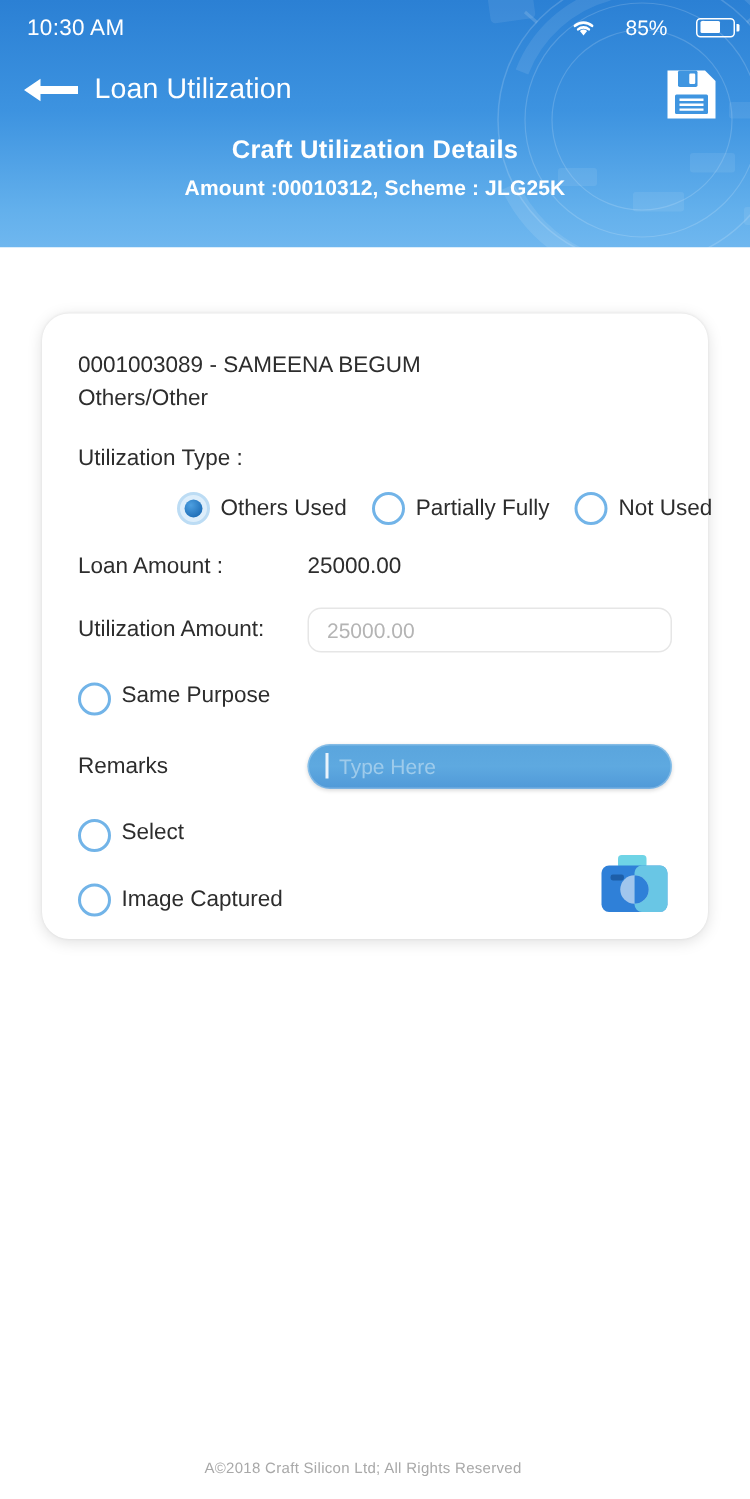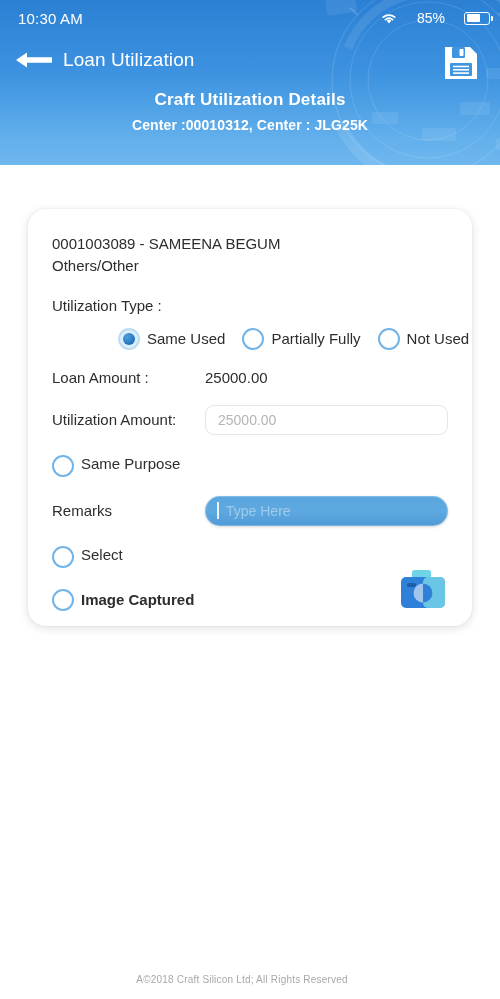--- a/index.html
+++ b/index.html
@@ -269,21 +269,20 @@
   .remarks-ph {
     font-size: 14px;
     color: #9ecbeb;
   }
 
   .cam-row {
     display: flex;
     align-items: center;
     margin-top: 20px;
     justify-content: space-between;
-    font-weight: bold;
   }
   .cam-left { display: flex; align-items: center; cursor: pointer; }
   .camera-btn { cursor: pointer; flex: 0 0 auto; margin-top: -20px; }
 
   .footer {
     position: absolute;
     bottom: 14px;
     left: 0; right: 16px;
     text-align: center;
     font-size: 10px;
@@ -354,37 +353,37 @@
       <rect x="8" y="19" width="22" height="13" rx="1" fill="#3f95e0"></rect>
       <g stroke="#ffffff" stroke-width="1.6">
         <line x1="11" y1="22.5" x2="27" y2="22.5"></line>
         <line x1="11" y1="25.8" x2="27" y2="25.8"></line>
         <line x1="11" y1="29.1" x2="27" y2="29.1"></line>
       </g>
     </svg>
 
     <div class="subtitles">
       <div class="sub-title">Craft Utilization Details</div>
-      <div class="sub-meta">Center :00010312, Center : JLG25K</div>
+      <div class="sub-meta">Amount :00010312, Scheme : JLG25K</div>
     </div>
   </div>
 
   <div class="content">
 
     <div class="card">
 
       <div class="client-line">0001003089 - SAMEENA BEGUM</div>
       <div class="client-line">Others/Other</div>
 
       <div class="section-label">Utilization Type :</div>
 
       <div class="radio-row">
         <div class="radio-item">
           <span class="radio selected"></span>
-          <span class="radio-label">Same Used</span>
+          <span class="radio-label">Others Used</span>
         </div>
         <div class="radio-item">
           <span class="radio"></span>
           <span class="radio-label">Partially Fully</span>
         </div>
         <div class="radio-item">
           <span class="radio"></span>
           <span class="radio-label">Not Used</span>
         </div>
       </div>

